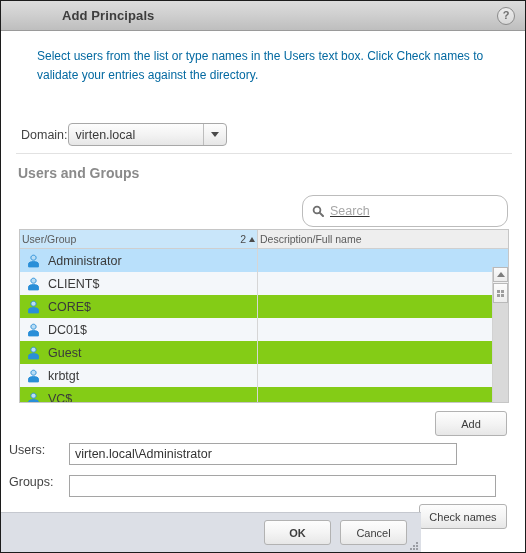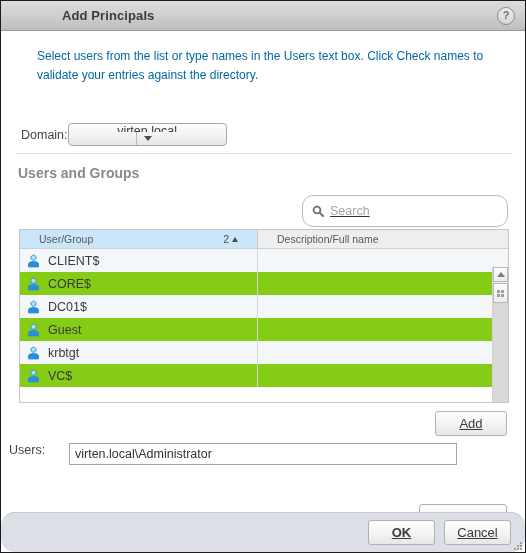--- a/index.html
+++ b/index.html
@@ -122,21 +122,21 @@
     display: flex;
     align-items: center;
     justify-content: center;
   }
   .caret {
     width: 0; height: 0;
     border-left: 4px solid transparent;
     border-right: 4px solid transparent;
     border-top: 5px solid #4a4a4a;
   }
-  #domain-combo { width: 159px; flex-direction: column; }
+  #domain-combo { width: 159px; }
 
   .divider {
     position: absolute;
     left: 15px;
     top: 122px;
     width: 496px;
     height: 1px;
     background: #e2e2e2;
   }
 
@@ -210,21 +210,21 @@
     display: flex;
     height: 18px;
     border-bottom: 1px solid #cfcfcf;
     background: #eeeeee;
   }
   .th {
     box-sizing: border-box;
     font-size: 10.5px;
     color: #5a5a5a;
     line-height: 18px;
-    padding: 0 19px;
+    padding: 0 2px;
     white-space: nowrap;
     overflow: hidden;
   }
   .th.sorted {
     background: #c9e6fa;
     display: flex;
     align-items: center;
   }
   .th-label { flex: 1 1 auto; }
   .sort-count { font-size: 10.5px; color: #4b4b4b; margin-right: 3px; }
@@ -343,26 +343,25 @@
     background: #d9d9d9;
   }
 
   
   .btn {
     box-sizing: border-box;
     border: 1px solid #b2b2b2;
     border-radius: 3px;
     background: linear-gradient(to bottom, #fdfdfd 0%, #f4f4f4 50%, #e7e7e7 100%);
     font-family: "Liberation Sans", sans-serif;
-    font-size: 13px;
+    font-size: 11px;
     color: #3c3c3c;
     text-align: center;
     cursor: pointer;
     padding: 0;
-    text-decoration: underline;
   }
   #add-button {
     position: absolute;
     right: 18px;
     top: 380px;
     width: 72px;
     height: 25px;
   }
   #check-names-button {
     position: absolute;
@@ -407,30 +406,29 @@
     font-size: 12.5px;
     color: #444444;
     white-space: nowrap;
   }
 
   
   .footer {
     position: absolute;
     left: 0;
     bottom: 0;
-    width: 524px;
+    width: 420px;
     height: 40px;
     background: #dcdfe6;
     border-top: 1px solid #c5c8cf;
     box-sizing: border-box;
     display: flex;
     align-items: center;
     justify-content: flex-end;
     padding-right: 14px;
-    border-radius: 14px;
   }
   .footer .btn {
     width: 67px;
     height: 25px;
     margin-left: 9px;
   }
   #ok-button { font-weight: bold; }
   .resize-grip {
     position: absolute;
     right: 2px;
@@ -484,20 +482,32 @@
         <div class="th col-user sorted">
           <span class="th-label">User/Group</span>
           <span class="sort-count">2</span>
           <span class="sort-arrow"></span>
         </div>
         <div class="th col-desc">Description/Full name</div>
       </div>
 
       <div class="tbody-area">
         <div id="rows-container">
+            <div class="trow selected">
+              <div class="tcell-user">
+                <span class="user-icon">
+                  <svg width="13" height="14" viewBox="0 0 13 14">
+                    <path d="M6.5 1.2c1.5 0 2.6 1.1 2.6 2.5S8 6.2 6.5 6.2 3.9 5.1 3.9 3.7 5 1.2 6.5 1.2z" fill="#b9ddf5" stroke="#2a8fd8" stroke-width="1"></path>
+                    <path d="M1.6 12.9V9.6c0-1.1 2.2-2 4.9-2s4.9.9 4.9 2v3.3z" fill="#2a8fd8" stroke="#2a8fd8" stroke-width="1"></path>
+                  </svg>
+                </span>
+                <span class="row-label">Administrator</span>
+              </div>
+              <div class="tcell-desc"></div>
+            </div>
             <div class="trow alt">
               <div class="tcell-user">
                 <span class="user-icon">
                   <svg width="13" height="14" viewBox="0 0 13 14">
                     <path d="M6.5 1.2c1.5 0 2.6 1.1 2.6 2.5S8 6.2 6.5 6.2 3.9 5.1 3.9 3.7 5 1.2 6.5 1.2z" fill="#b9ddf5" stroke="#2a8fd8" stroke-width="1"></path>
                     <path d="M1.6 12.9V9.6c0-1.1 2.2-2 4.9-2s4.9.9 4.9 2v3.3z" fill="#2a8fd8" stroke="#2a8fd8" stroke-width="1"></path>
                   </svg>
                 </span>
                 <span class="row-label">CLIENT$</span>
               </div>
@@ -583,20 +593,24 @@
       </div>
     </div>
 
     <button class="btn" id="add-button">Add</button>
 
     <div class="field-row" id="users-row">
       <span class="field-label">Users:</span>
       <input class="text-input" id="users-input" type="text" value="virten.local\Administrator" style="">
     </div>
 
+    <div class="field-row" id="groups-row">
+      <span class="field-label">Groups:</span>
+      <input class="text-input" id="groups-input" type="text" value="" style="">
+    </div>
 
     <div class="hint">Separate multiple names with semicolons</div>
 
     <button class="btn" id="check-names-button">Check names</button>
   </div>
 
   <div class="footer">
     <button class="btn" id="ok-button">OK</button>
     <button class="btn" id="cancel-button">Cancel</button>
     <span class="resize-grip">

